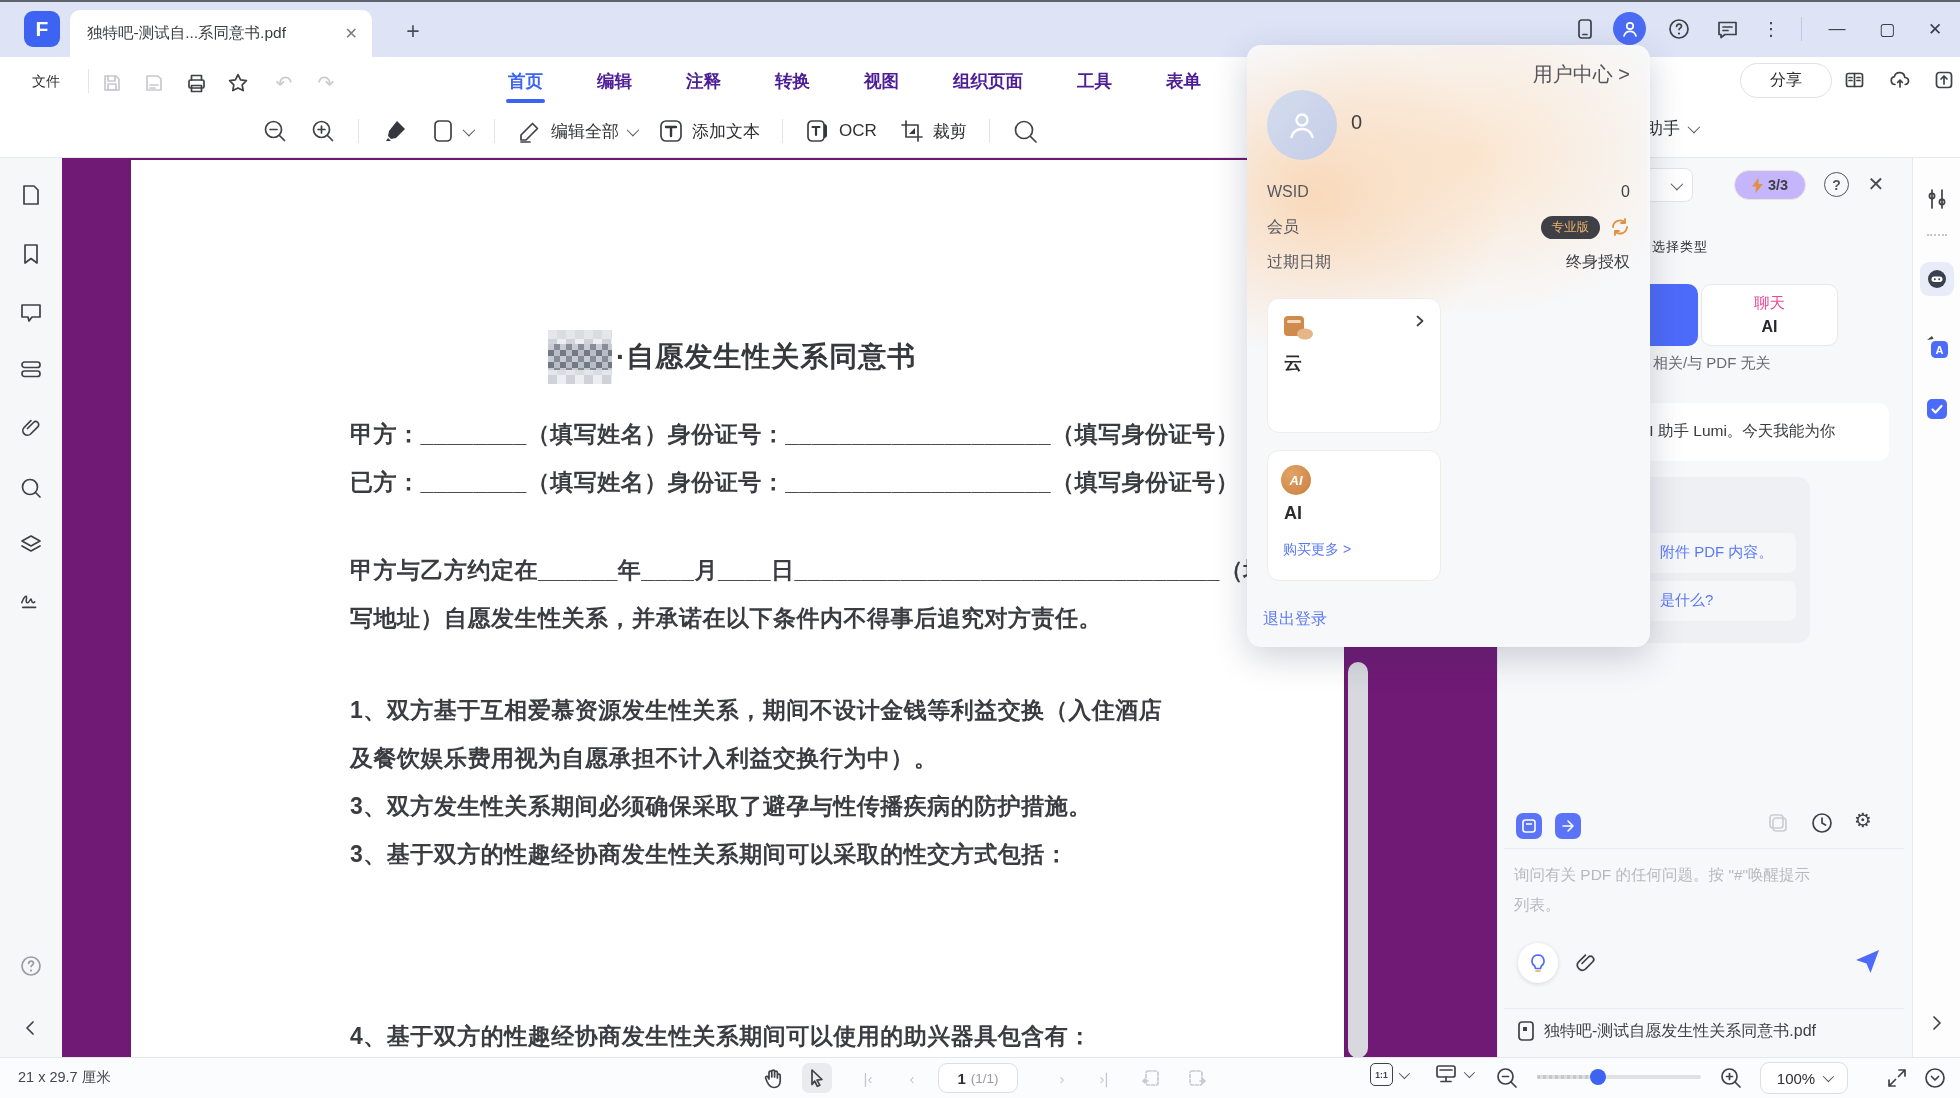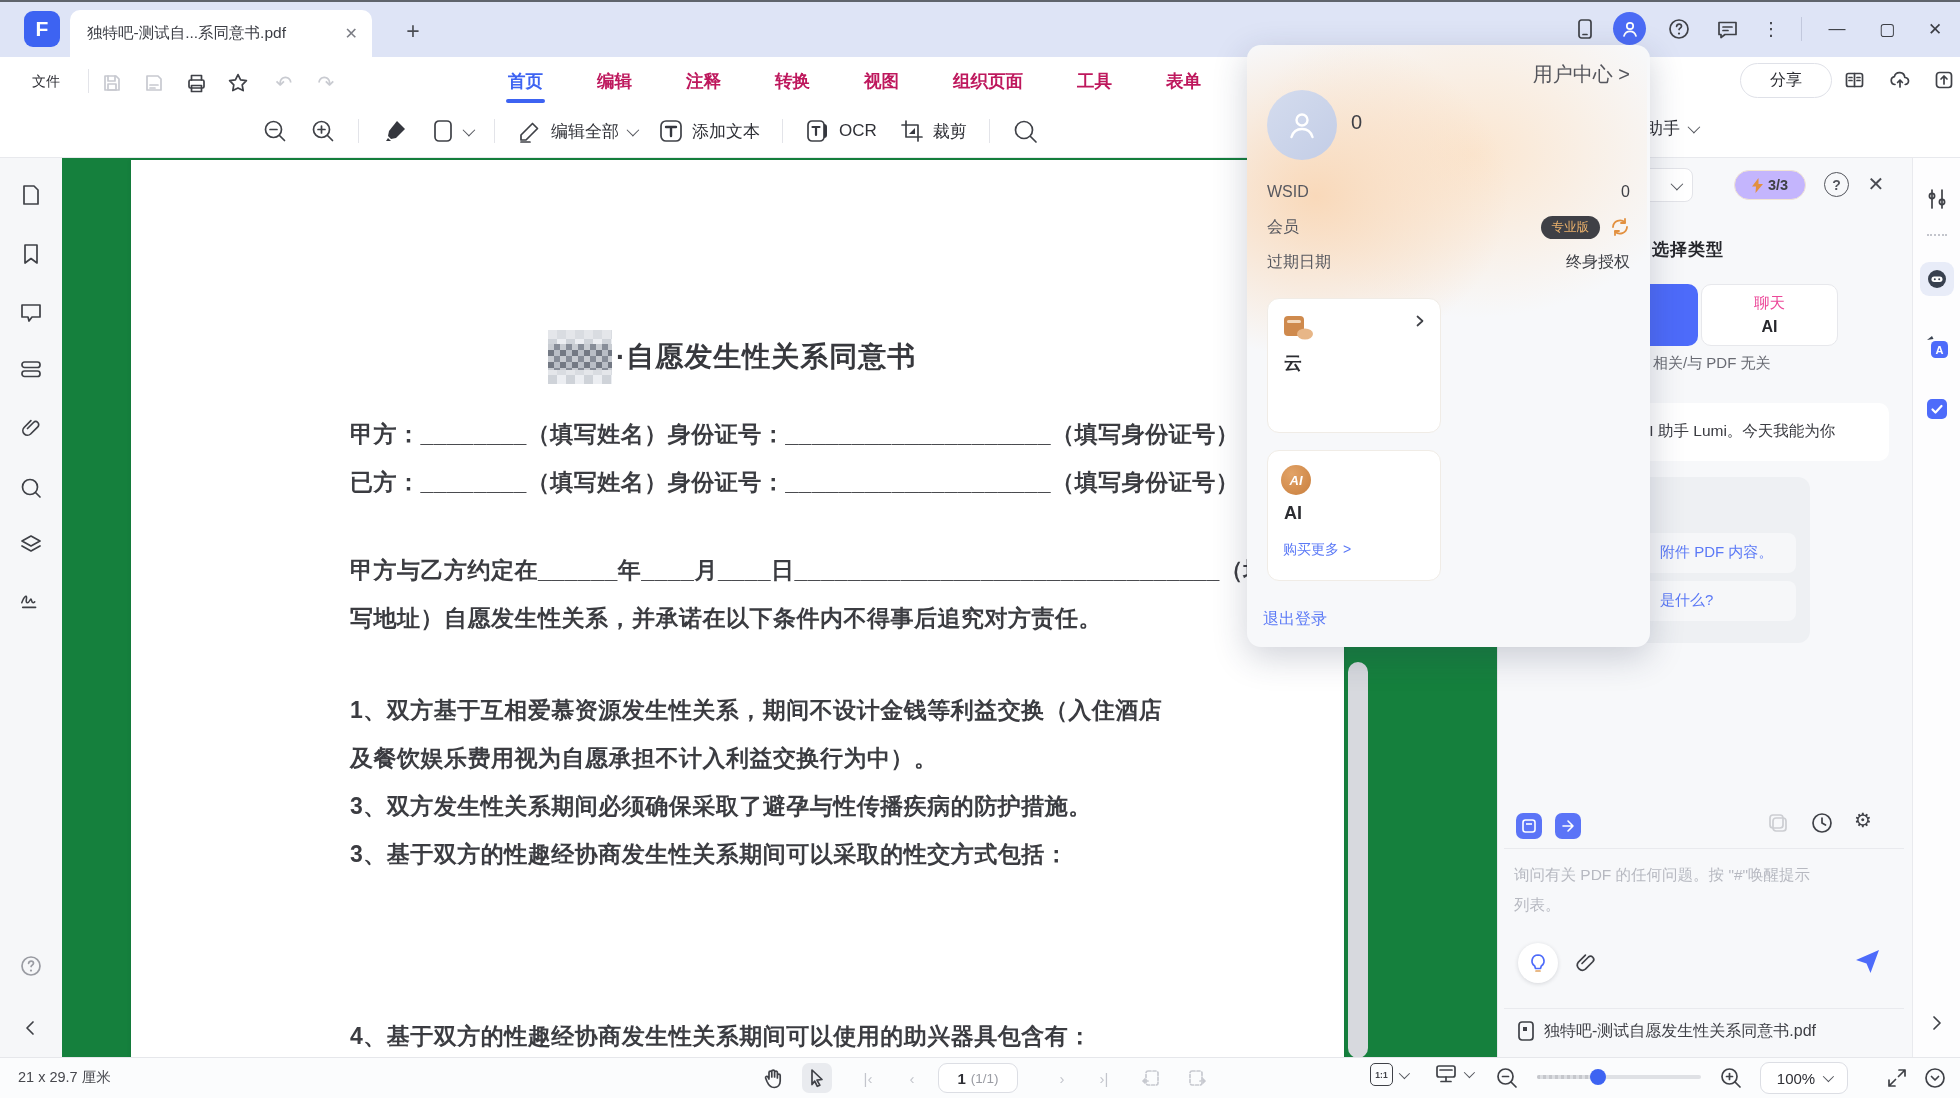--- a/index.html
+++ b/index.html
@@ -27,55 +27,55 @@
 
   
   #menubar { left:0; top:57px; width:1960px; height:48px; background:#fff; }
   #filemenu { left:22px; top:66px; height:32px; display:flex; align-items:center; font-size:14px; color:#2c2d33; padding:0 10px; }
   .vsep { width:1px; height:24px; background:#e3e4e9; }
   #mb-sep1 { left:88px; top:69px; }
   .mbic { top:67px; width:32px; height:32px; display:flex; align-items:center; justify-content:center; }
   .tic { font-size:20px; color:#3f4147; }
   .tic.dimt { color:#c9cbd1; }
   #menus { left:506px; top:60px; height:42px; display:flex; gap:50px; align-items:center; }
-  .menu { font-size:17.5px; font-weight:700; color:#be185d; position:relative; padding:4px 2px; }
+  .menu { font-size:17.5px; font-weight:700; color:#4c1d95; position:relative; padding:4px 2px; }
   .menu.active { color:#3D63F2; }
   .menu.active::after { content:""; position:absolute; left:0; right:0; bottom:-6px; height:4px; border-radius:2px; background:#3D63F2; }
   #sharebtn { left:1740px; top:63px; width:92px; height:35px; border:1px solid #dfe1e8; border-radius:18px; background:#fff; display:flex; align-items:center; justify-content:center; font-size:16px; color:#2e2f35; }
 
   
   #toolbar { left:0; top:105px; width:1960px; height:53px; background:#fff; border-bottom:1px solid #e8e9ed; }
   #toolrow { left:262px; top:105px; height:52px; display:flex; align-items:center; gap:22px; }
   .tbtn { display:flex; align-items:center; gap:8px; font-size:17px; color:#2f3036; }
   .chev { width:9px; height:9px; border-right:1.7px solid #53555c; border-bottom:1.7px solid #53555c; transform:rotate(45deg) translateY(-2px); display:inline-block; }
   #assist-frag { left:1646px; top:117px; display:flex; align-items:center; gap:8px; font-size:17px; color:#2f3036; }
 
   
   #leftrail { left:0; top:158px; width:62px; height:899px; background:#f6f7f9; }
   .lric { left:19px; width:24px; height:24px; display:flex; align-items:center; justify-content:center; }
 
   
-  #canvas { left:62px; top:158px; width:1435px; height:899px; background:#15803d; overflow:hidden; }
+  #canvas { left:62px; top:158px; width:1435px; height:899px; background:#701a75; overflow:hidden; }
   #page { position:absolute; left:69px; top:2px; width:1213px; height:897px; background:#fff; box-shadow:0 1px 4px rgba(30,35,50,.14); }
   #vscroll { position:absolute; left:1286px; top:504px; width:20px; height:396px; border-radius:10px; background:#d7d9de; }
   #doc-title { margin:170px 0 0 417px; display:flex; align-items:center; gap:4px; }
   #doc-title .tt { font-size:28px; font-weight:700; color:#37383d; letter-spacing:1px; }
   .mosaic { width:64px; height:54px; background:conic-gradient(#d9dce1 25%, #eceef2 0 50%, #cfd3d9 0 75%, #e4e6ea 0) 0 0/18px 18px; display:flex; align-items:center; }
   .mosaic .inner { width:64px; height:26px; background:conic-gradient(#878d98 25%, #b9bec6 0 50%, #737984 0 75%, #c8ccd2 0) 0 0/12px 12px; }
   #doclines { margin:26px 178px 0 219px; }
   .dline { font-size:23px; font-weight:700; color:#3b3c41; line-height:48px; letter-spacing:.5px; white-space:nowrap; }
   .gap40 { margin-top:40px; } .gap44 { margin-top:44px; } .gap134 { margin-top:134px; }
 
   
   #aipanel { left:1497px; top:158px; width:415px; height:899px; background:#f7f8fa; border-left:1px solid #e7e8ec; }
   #ap-drop { position:absolute; left:123px; top:10px; width:72px; height:34px; background:#fff; border:1px solid #e3e4e9; border-radius:8px; display:flex; align-items:center; justify-content:flex-end; padding-right:12px; }
   #ap-quota { position:absolute; left:236px; top:12px; width:72px; height:30px; background:#c4b5fd; border:1px solid #f0e4d4; border-radius:15px; display:flex; align-items:center; justify-content:center; gap:5px; font-size:14.5px; font-weight:700; color:#3f4046; }
   #ap-help { position:absolute; left:326px; top:14px; width:25px; height:25px; border:1.7px solid #53555c; border-radius:50%; display:flex; align-items:center; justify-content:center; font-size:14px; font-weight:700; color:#53555c; }
   #ap-close { position:absolute; left:364px; top:12px; width:28px; height:28px; display:flex; align-items:center; justify-content:center; font-size:20px; color:#4a4c53; }
-  #ap-heading { position:absolute; left:154px; top:80px; font-size:17px; font-weight:700; color:#26272c; letter-spacing:1px; }
+  #ap-heading { position:absolute; left:154px; top:80px; font-size:13px; font-weight:400; color:#26272c; letter-spacing:1px; }
   #ap-bluebtn { position:absolute; left:48px; top:126px; width:152px; height:62px; border-radius:10px; background:#4D6BFA; }
   #ap-chatbtn { position:absolute; left:203px; top:126px; width:137px; height:62px; border-radius:10px; background:#fff; border:1px solid #e7e8ec; display:flex; flex-direction:column; align-items:center; justify-content:center; line-height:1.45; }
   #ap-chatbtn .l1 { font-size:15.5px; color:#ec4899; }
   #ap-chatbtn .l2 { font-size:16px; font-weight:800; color:#26272c; }
   #ap-hint { position:absolute; left:155px; top:196px; font-size:15px; color:#696b73; }
   #ap-bubble { position:absolute; left:23px; top:245px; width:368px; height:58px; background:#fff; border-radius:10px; }
   #ap-bubble .g { position:absolute; left:118px; top:18px; font-size:15.5px; color:#3a3b41; white-space:nowrap; }
   #ap-sugg { position:absolute; left:40px; top:319px; width:272px; height:166px; background:#eef0f3; border-radius:12px; }
   .chip { position:absolute; left:14px; width:244px; height:40px; background:#f6f7f9; border-radius:8px; }
   .chip span { position:absolute; left:108px; top:10px; font-size:15px; color:#5b79f6; white-space:nowrap; }

